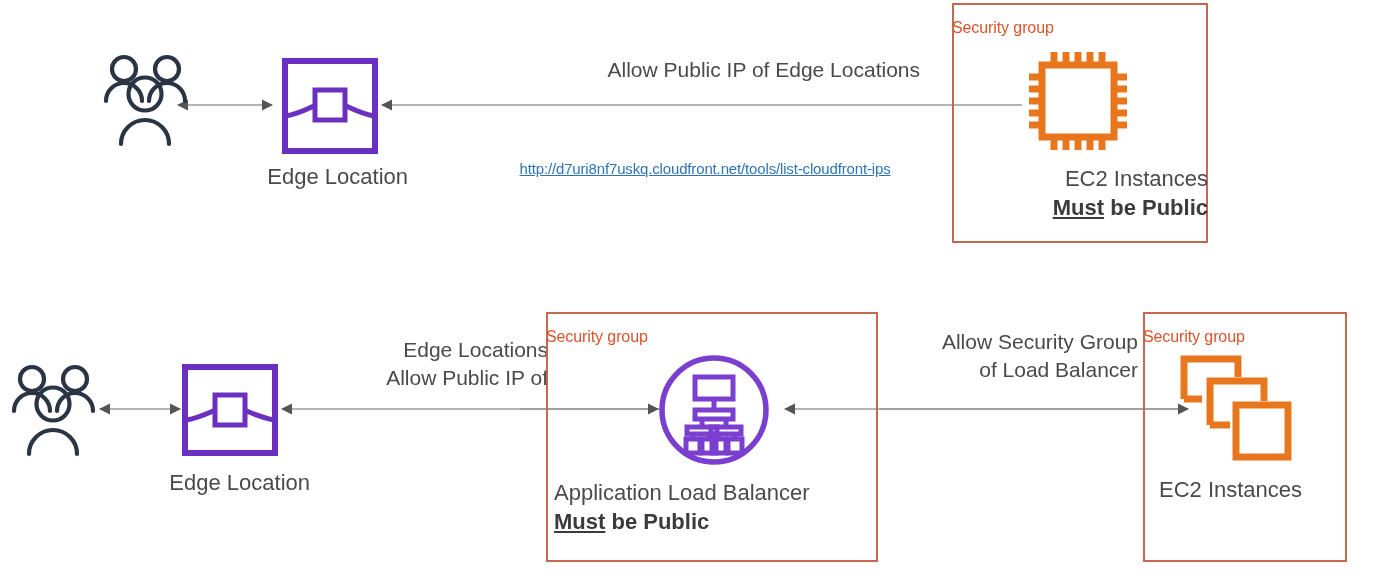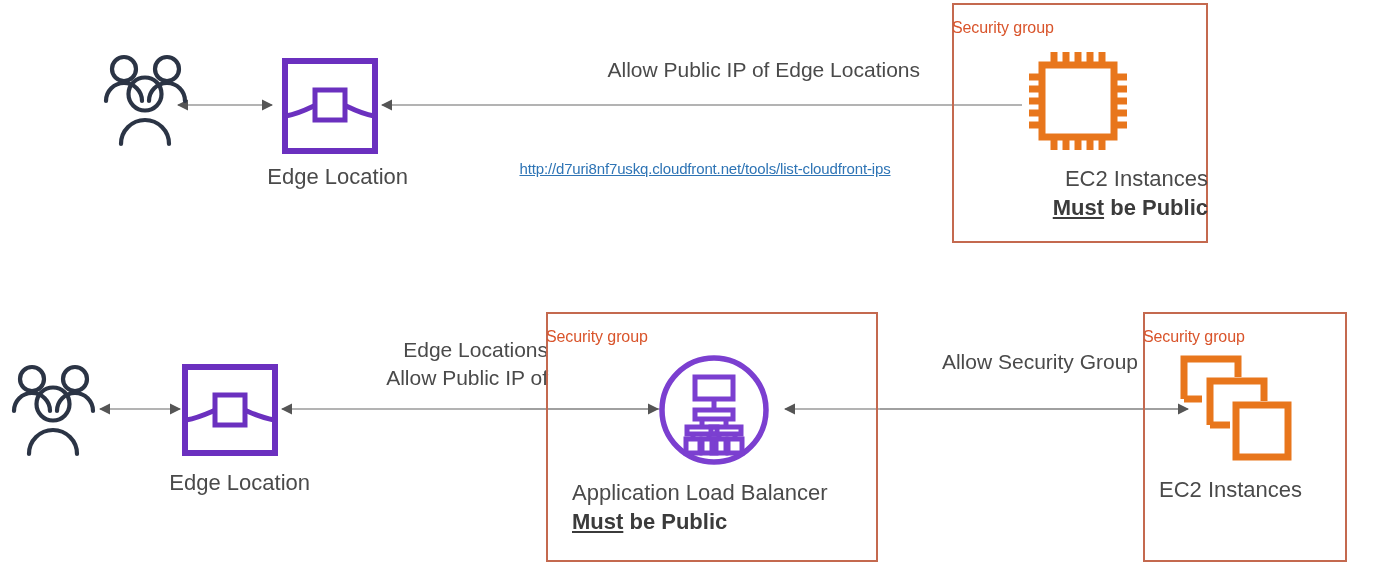--- a/index.html
+++ b/index.html
@@ -210,29 +210,30 @@
       <line x1="52" y1="81" x2="52" y2="86"></line>
       <line x1="62" y1="81" x2="62" y2="86"></line>
       <line x1="78" y1="81" x2="78" y2="86"></line>
       <rect x="29" y="86" width="14" height="14"></rect>
       <rect x="45" y="86" width="14" height="14"></rect>
       <rect x="55" y="86" width="14" height="14"></rect>
       <rect x="71" y="86" width="14" height="14"></rect>
     </g>
   </svg>
 
-  <div class="caption" style="left:546px;top:478px;width:332px;text-align:left;padding-left:26px;box-sizing:border-box;">
+  <div class="caption" style="left:546px;top:478px;width:332px;text-align:left;padding-left:8px;box-sizing:border-box;">
     <div>Application Load Balancer</div>
     <div>
       <span class="bold"><u>Must</u></span><span class="bold"> be Public</span>
     </div>
   </div>
 
-  <div class="arrow-label" style="left:888px;top:348px;width:250px;">
+  <div class="arrow-label" style="left:888px;top:328px;width:250px;">
     <div>Allow Security Group</div>
+    <div>of Load Balancer</div>
   </div>
 
   <div class="sg-box" style="left:1143px;top:312px;width:204px;height:250px;"></div>
   <div class="sg-label" style="left:1143px;top:328px;width:204px;">Security group</div>
 
   <svg class="abs" style="left:1180px;top:355px;width:116px;height:110px;" viewBox="0 0 116 110">
     <g stroke="#E8761C" stroke-width="7" fill="none" stroke-linejoin="miter">
       <path d="M4 44 L4 4 L58 4 L58 22"></path>
       <path d="M4 44 L22 44"></path>
       <path d="M30 70 L30 26 L84 26 L84 46"></path>

